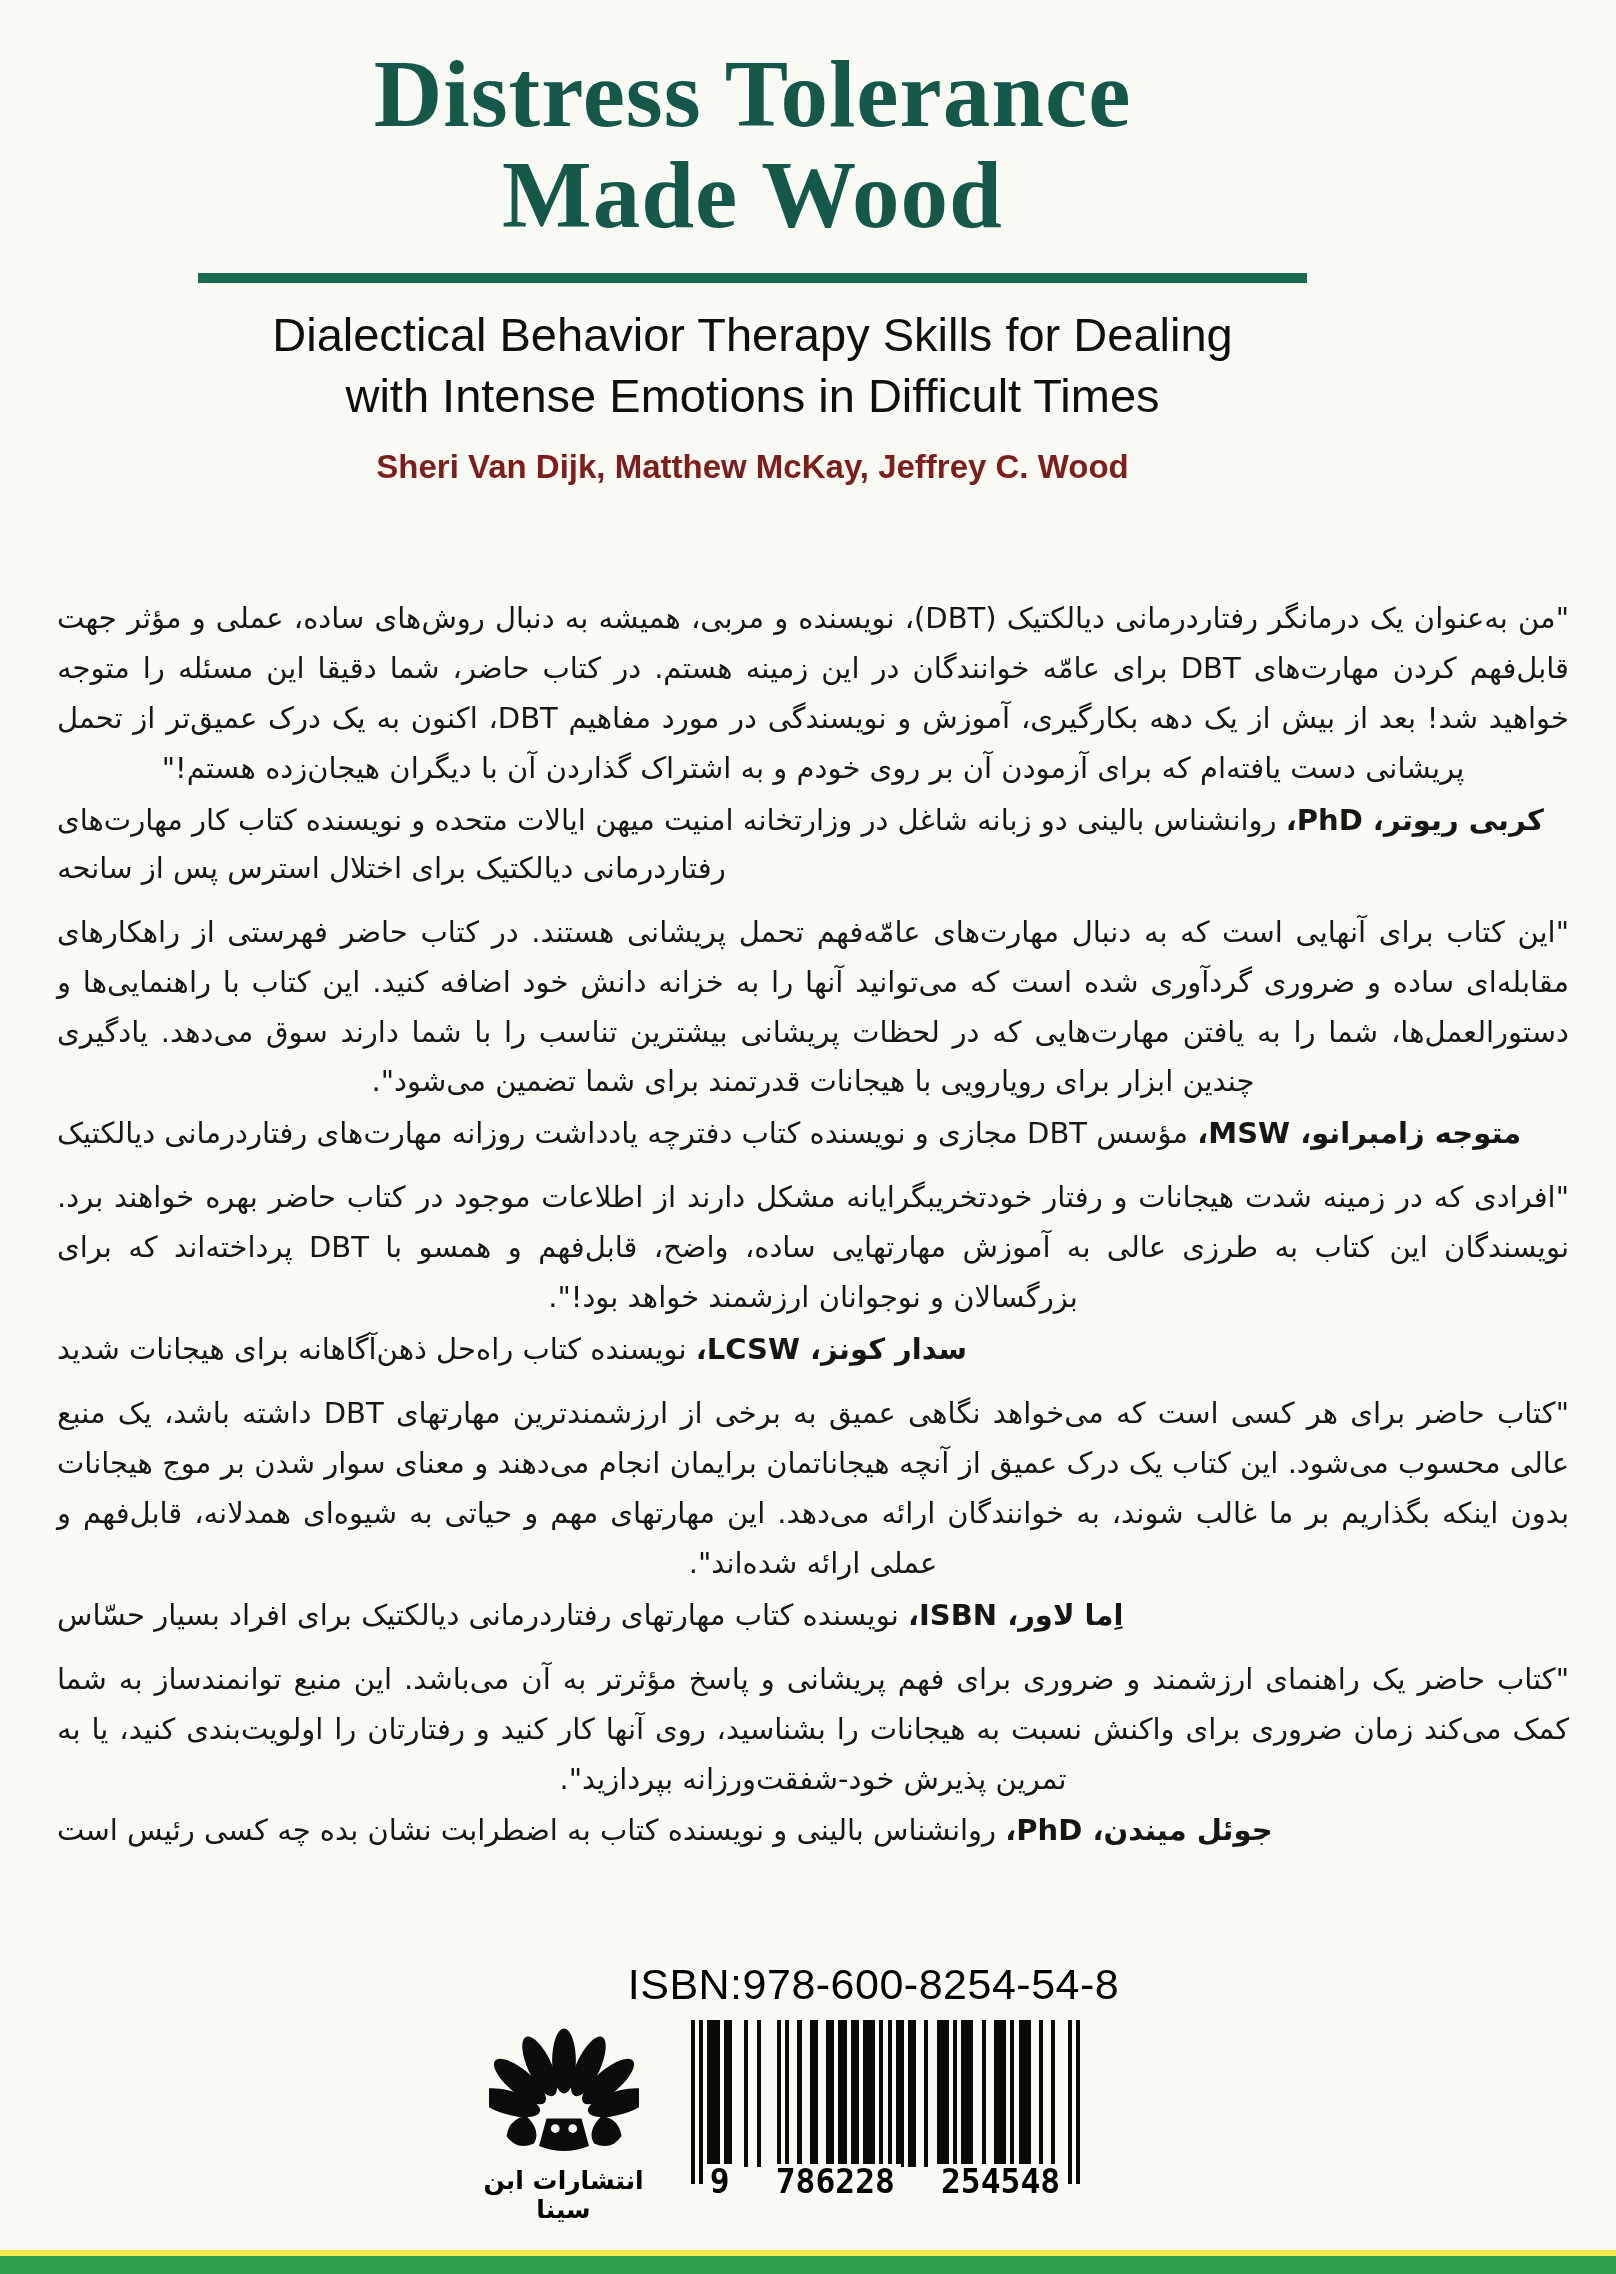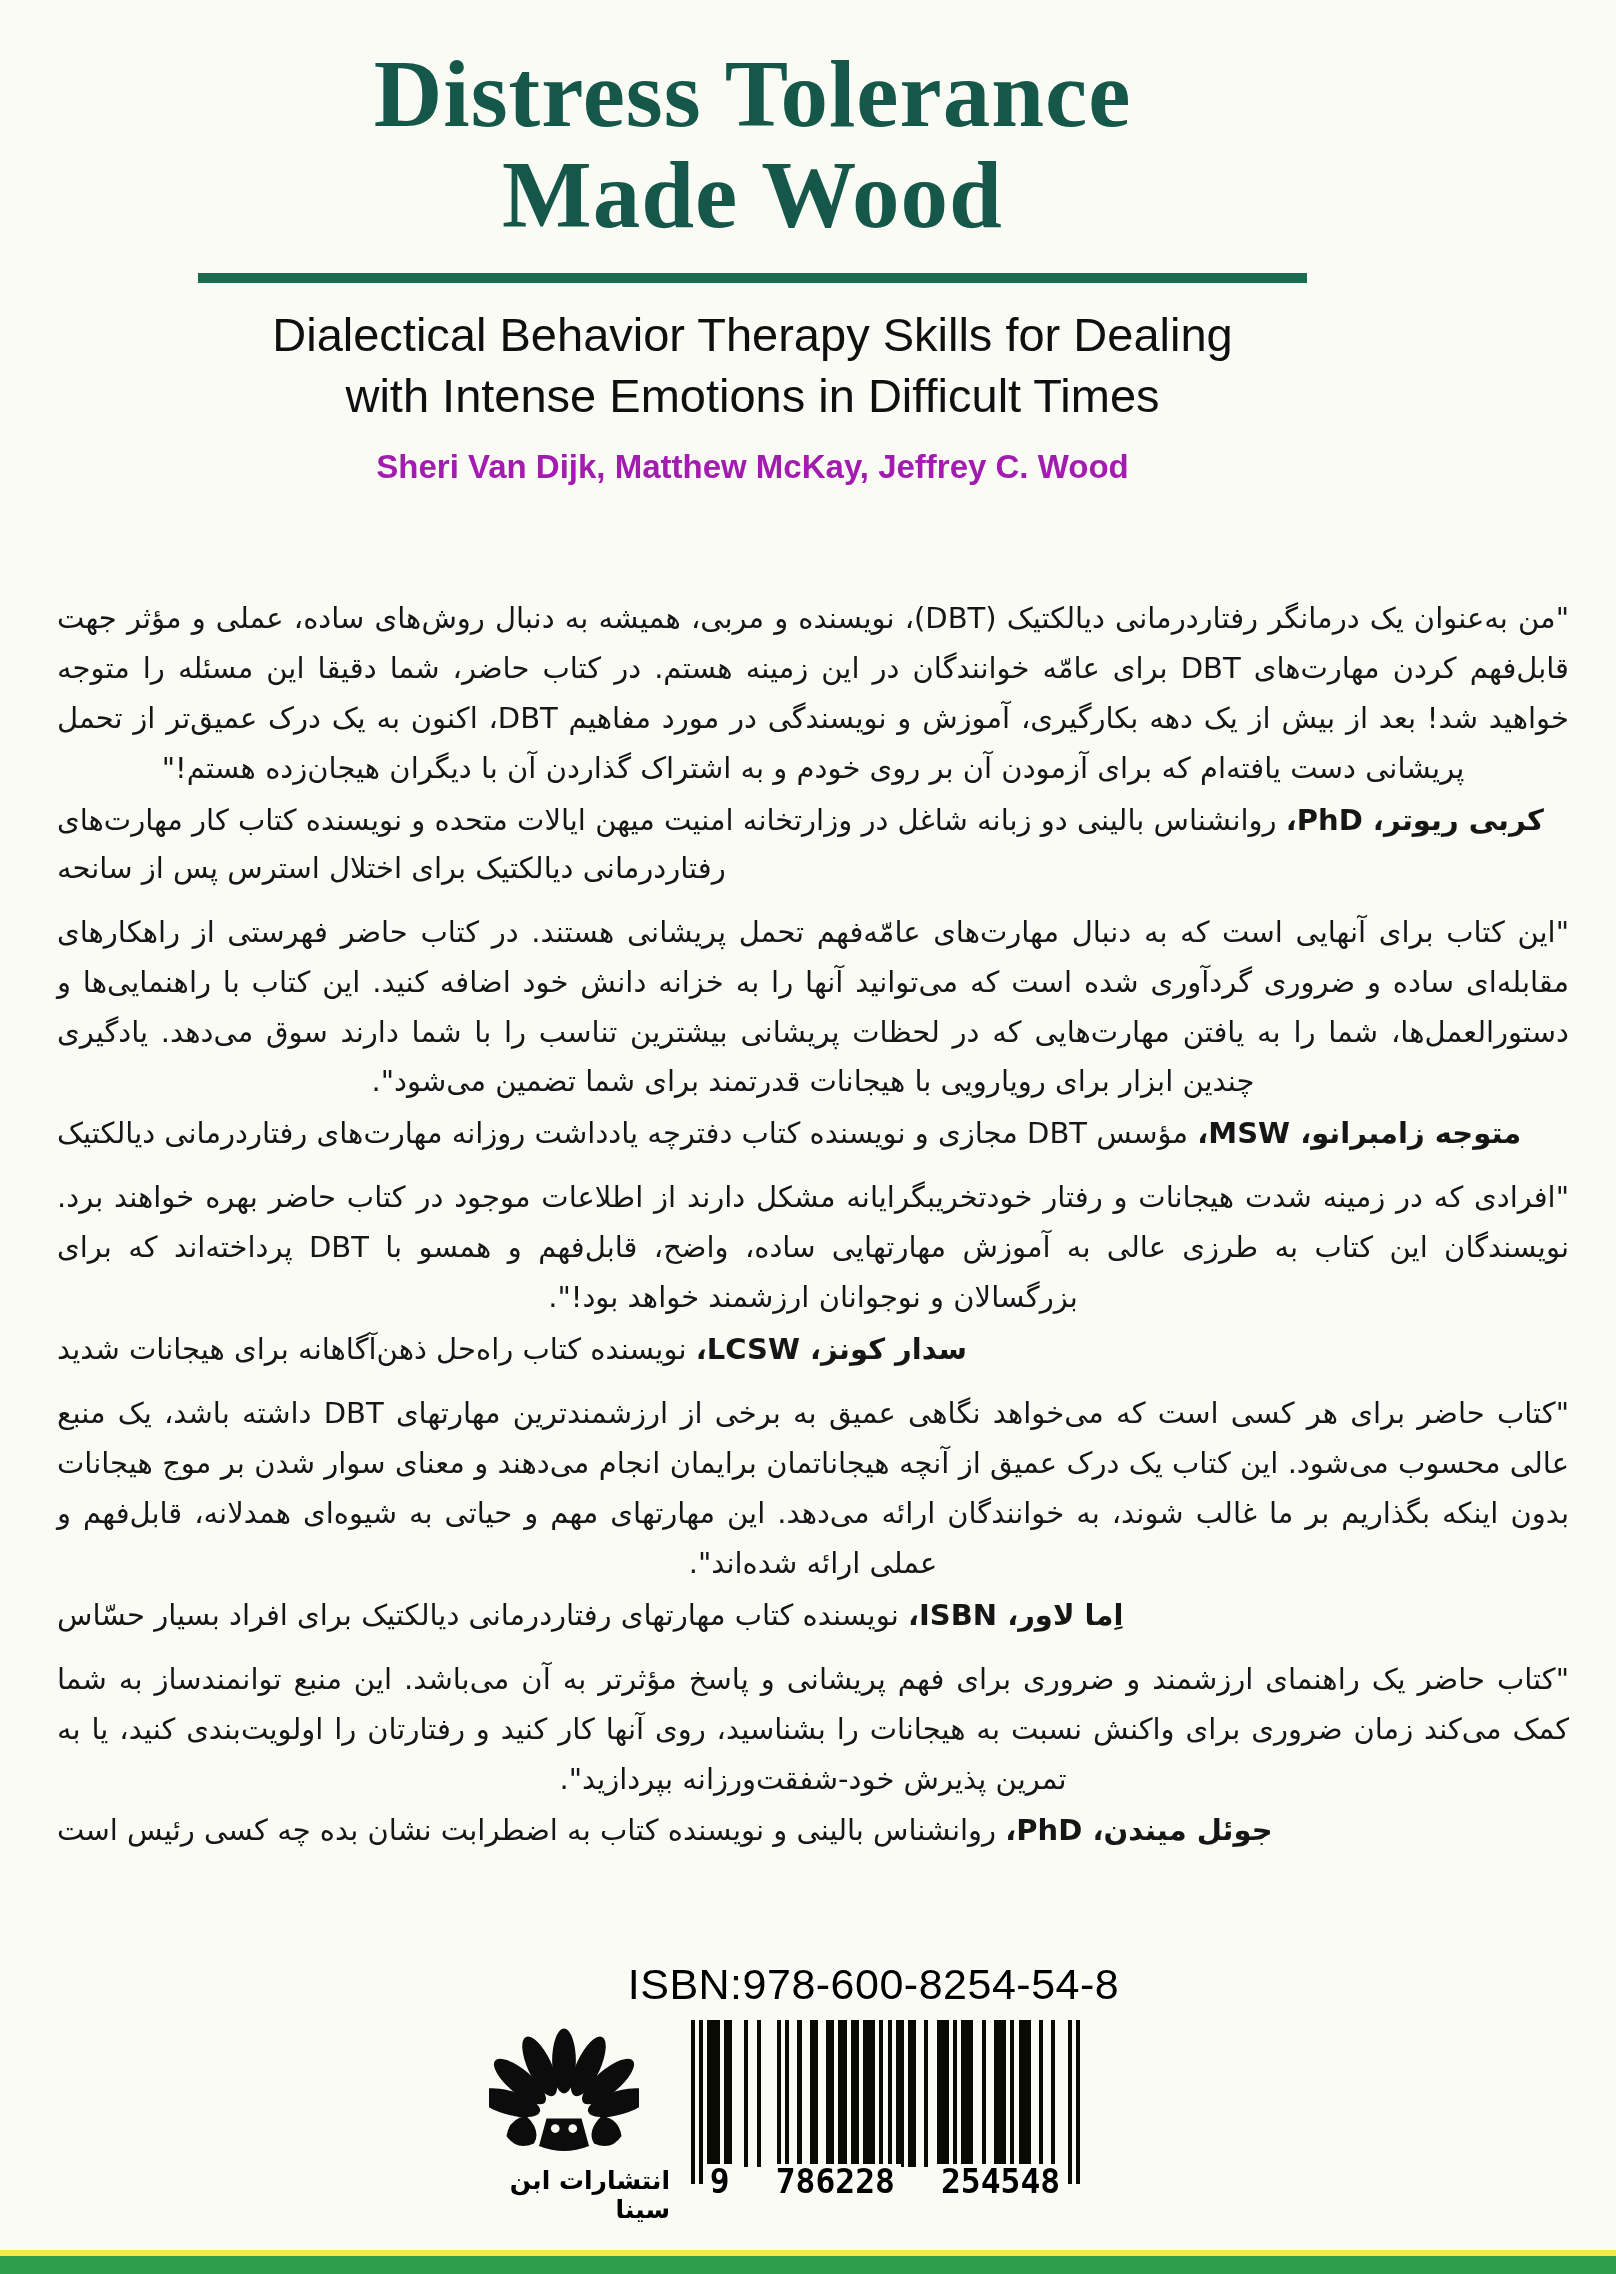--- a/index.html
+++ b/index.html
@@ -37,21 +37,21 @@
     margin:0;
     font-weight:normal;
     font-size:47px;
     line-height:1.28;
     color:#0f0f0f;
   }
   .authors{
     margin-top:22px;
     font-weight:bold;
     font-size:33px;
-    color:#a21caf;
+    color:#7f1d1d;
   }
   
   .reviews{
     position:absolute;
     top:594px;
     right:48px;
     left:57px;
     direction:rtl;
     color:#161616;
     font-family:"DejaVu Sans", sans-serif;
@@ -106,20 +106,21 @@
     font-weight:bold;
     font-size:33px;
     color:#000;
   }
   .digits span{background:#fbfbf6;padding:0 6px;line-height:1.1;}
   .publisher{
     position:absolute;
     left:457px;
     top:2008px;
     width:213px;
+    text-align:center;
   }
   .publisher svg{display:block;margin:0 auto;}
   .publisher-name{
     margin-top:2px;
     direction:rtl;
     font-family:"DejaVu Sans", sans-serif;
     font-weight:bold;
     font-size:25px;
     color:#000;
   }

